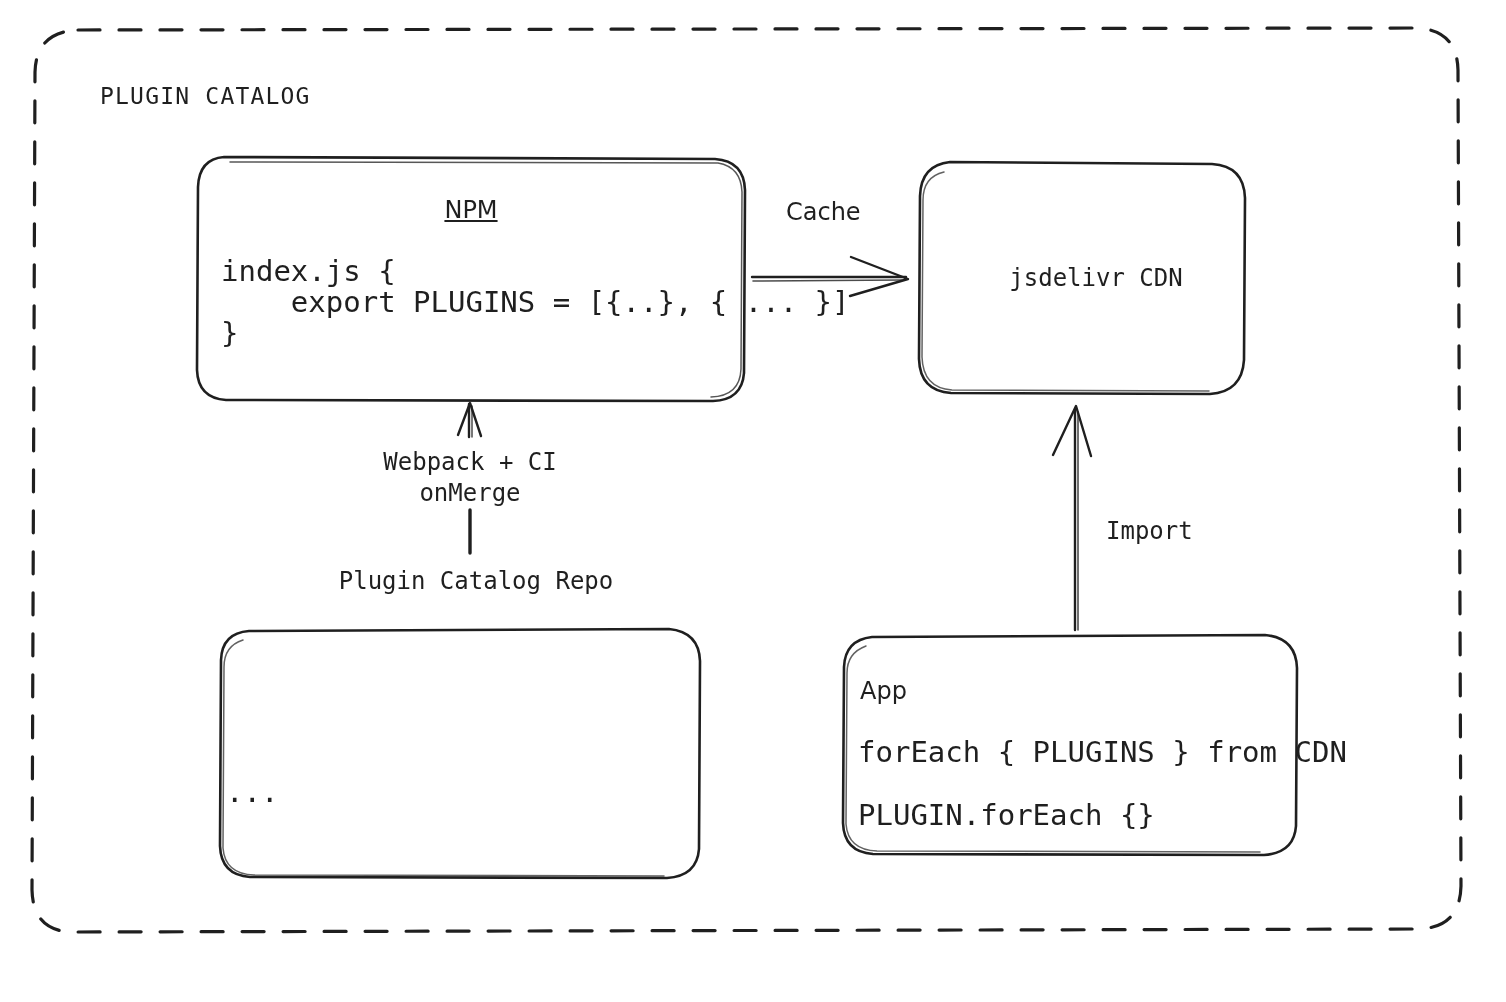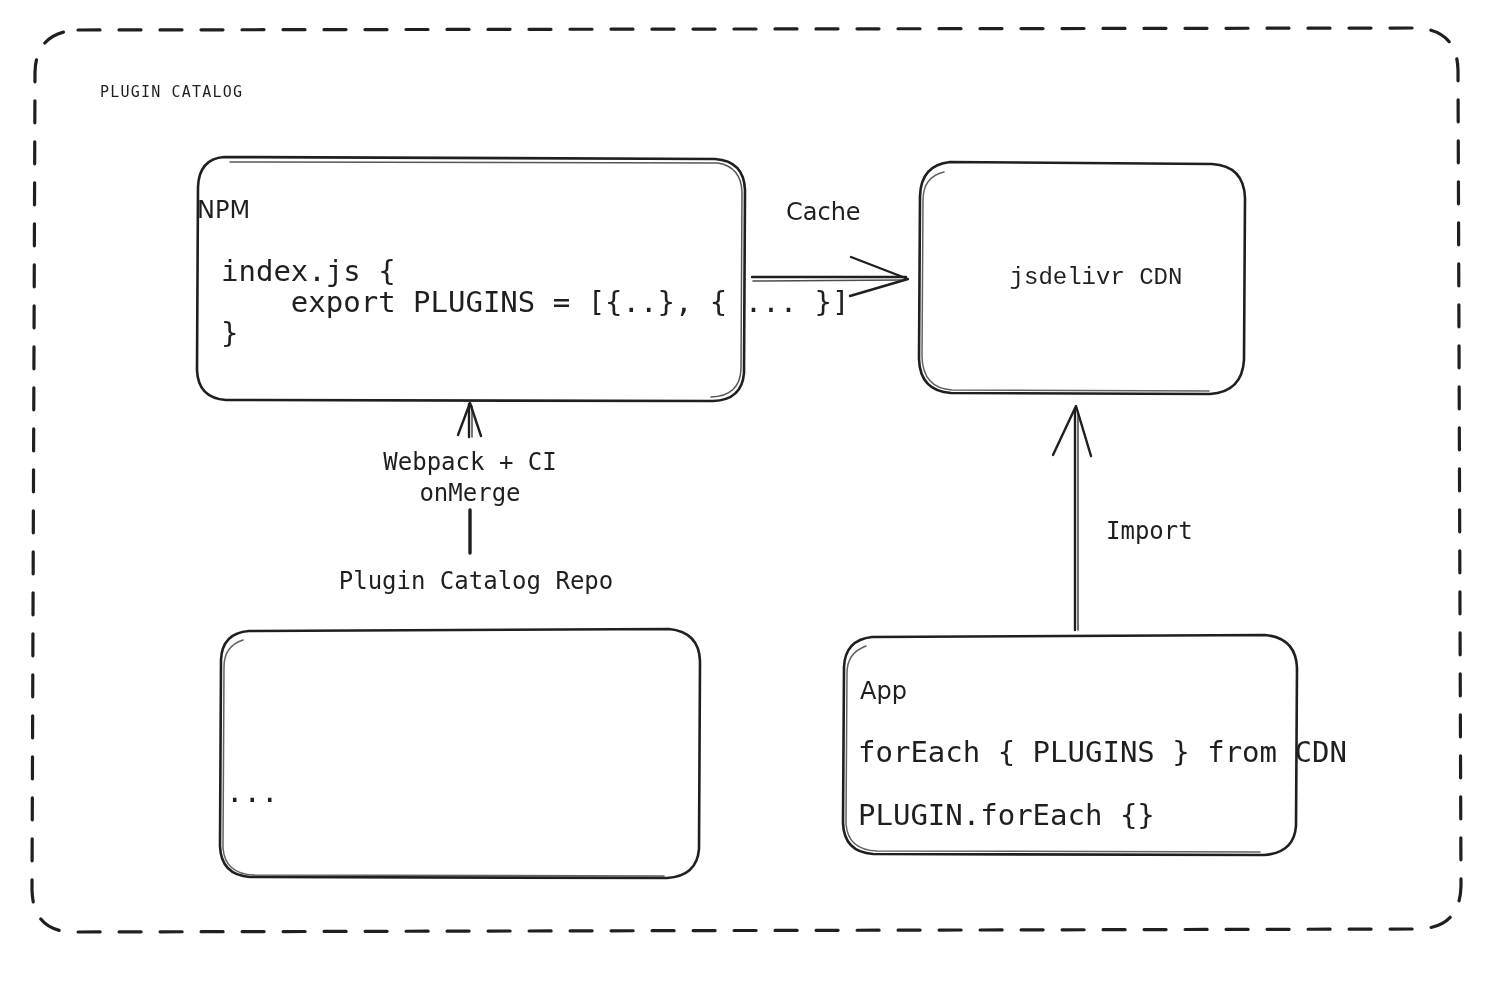--- a/index.html
+++ b/index.html
@@ -30,21 +30,21 @@
     color: #1f1f1f;
     line-height: 1.0;
   }
   .mono {
     font-family: "DejaVu Sans Mono", "Liberation Mono", monospace;
   }
   .sans {
     font-family: "DejaVu Sans", "Liberation Sans", sans-serif;
   }
   .group-title {
-    font-size: 15px;
+    font-size: 23px;
     letter-spacing: 1.2px;
   }
   .box-title-sans {
     font-size: 24px;
   }
   .code-line {
     font-size: 29px;
   }
   .edge-label-sans {
     font-size: 24px;
@@ -88,26 +88,26 @@
       <path d="M 470,510 L 470,553" stroke-width="3.4"></path>
 
       <path d="M 1075,630 L 1075,410" stroke-width="2.4"></path>
       <path d="M 1078,630 L 1078,412" stroke-width="1.6" opacity="0.8"></path>
       <path d="M 1053,455 L 1076,406 L 1091,456" stroke-width="2.4"></path>
     </g>
   </svg>
 
   <div class="txt mono group-title" style="left:100px; top:85px;">PLUGIN CATALOG</div>
 
-  <div class="txt sans box-title-sans" style="left:197px; top:198px; width:548px; text-align:left;">NPM</div>
+  <div class="txt sans box-title-sans" style="left:197px; top:198px; width:548px; text-align:center;text-decoration:underline;">NPM</div>
   <div class="txt mono code-line" style="left:221px; top:257px;">index.js {</div>
   <div class="txt mono code-line" style="left:221px; top:288px;">    export PLUGINS = [{..}, { ... }]</div>
   <div class="txt mono code-line" style="left:221px; top:319px;">}</div>
 
-  <div class="txt mono box-title-sans" style="left:919px; top:266px; width:354px; text-align:center;font-family:Liberation Mono, monospace;">jsdelivr CDN</div>
+  <div class="txt mono box-title-sans" style="left:919px; top:266px; width:354px; text-align:center;">jsdelivr CDN</div>
 
   <div class="txt sans edge-label-sans" style="left:786px; top:200px;">Cache</div>
 
   <div class="txt mono edge-label-mono" style="left:470px; top:450px; transform:translateX(-50%);">Webpack + CI</div>
   <div class="txt mono edge-label-mono" style="left:470px; top:481px; transform:translateX(-50%);">onMerge</div>
 
   <div class="txt mono node-caption" style="left:476px; top:569px; transform:translateX(-50%);">Plugin Catalog Repo</div>
 
   <div class="txt mono code-line" style="left:226px; top:778px;">...</div>
 

